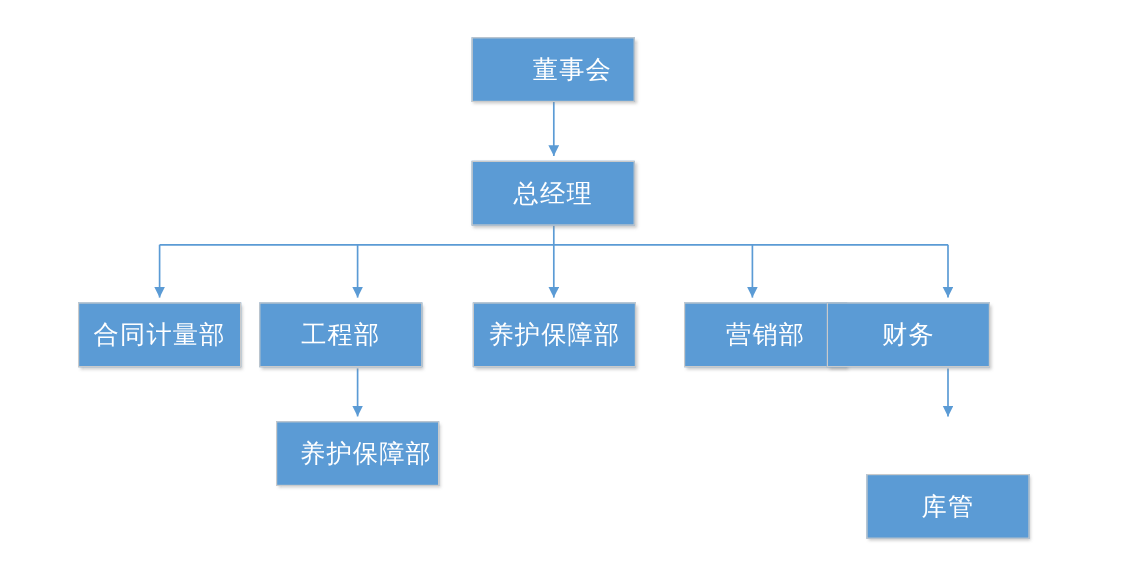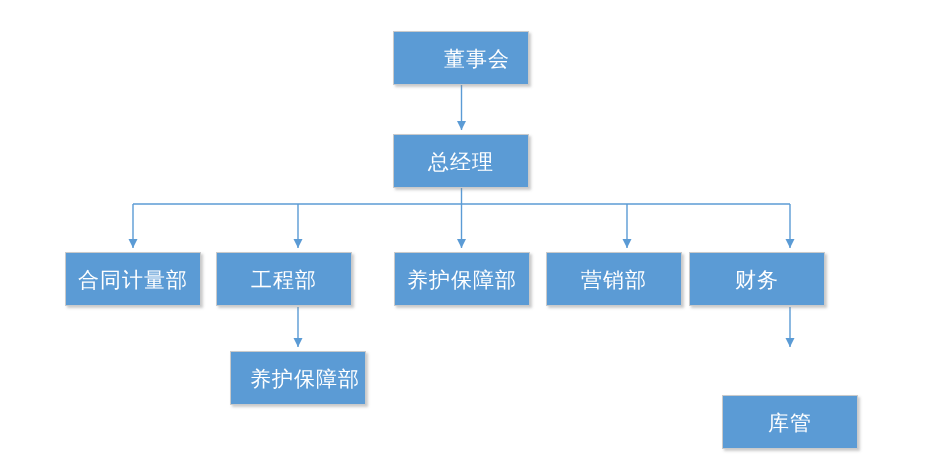--- a/index.html
+++ b/index.html
@@ -50,21 +50,21 @@
     white-space: nowrap;
     line-height: 1;
     user-select: none;
   }
   
   .n-board     { left: 393px; top: 31px; padding-left: 32px;  }
   .n-gm        { left: 393px; top: 134px; }
   .n-contract  { left: 65px;  top: 252px; }
   .n-eng       { left: 216px; top: 252px; }
   .n-office    { left: 394px; top: 252px; }
-  .n-marketing { left: 546px; top: 252px; }
+  .n-marketing { left: 570px; top: 252px; }
   .n-finance   { left: 689px; top: 252px; }
   .n-maint     { left: 230px; top: 351px; padding-left: 14px; }
   .n-warehouse { left: 722px; top: 351px; margin-top: 44px; }
 </style>
 </head>
 <body>
 
 <div class="canvas">
 
   <svg class="connectors" viewBox="0 0 937 468" xmlns="http://www.w3.org/2000/svg" aria-hidden="true">

